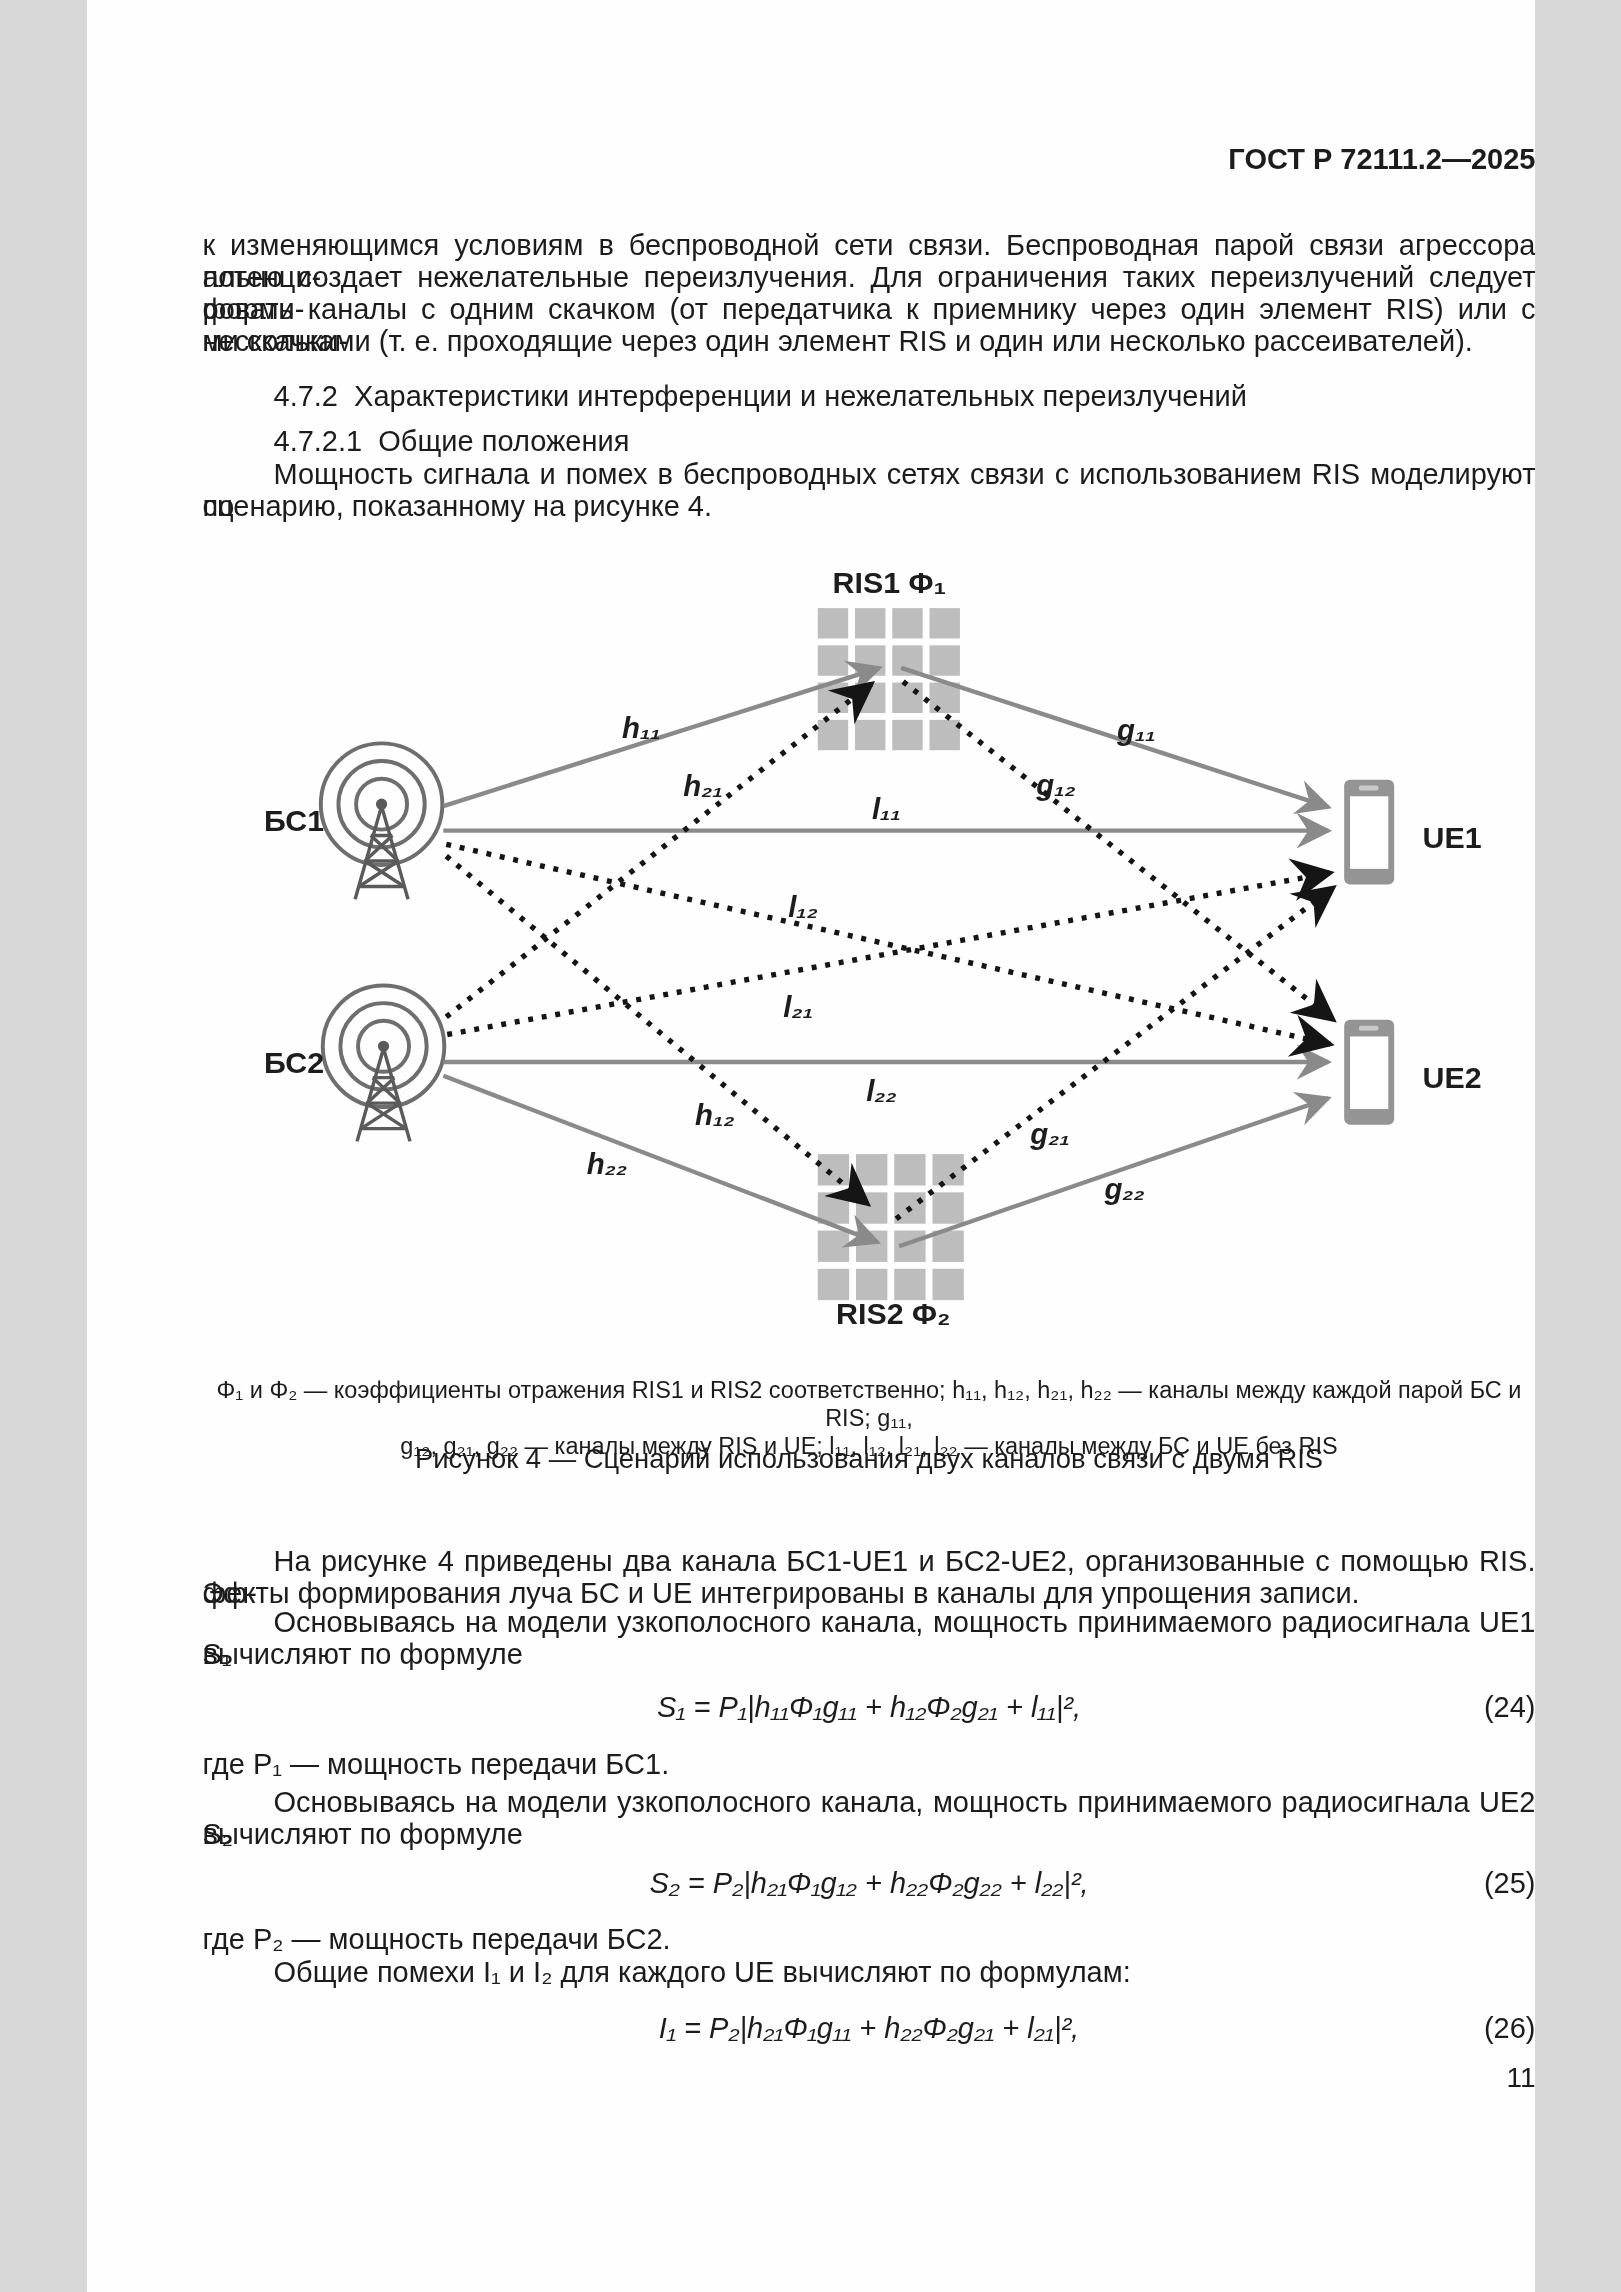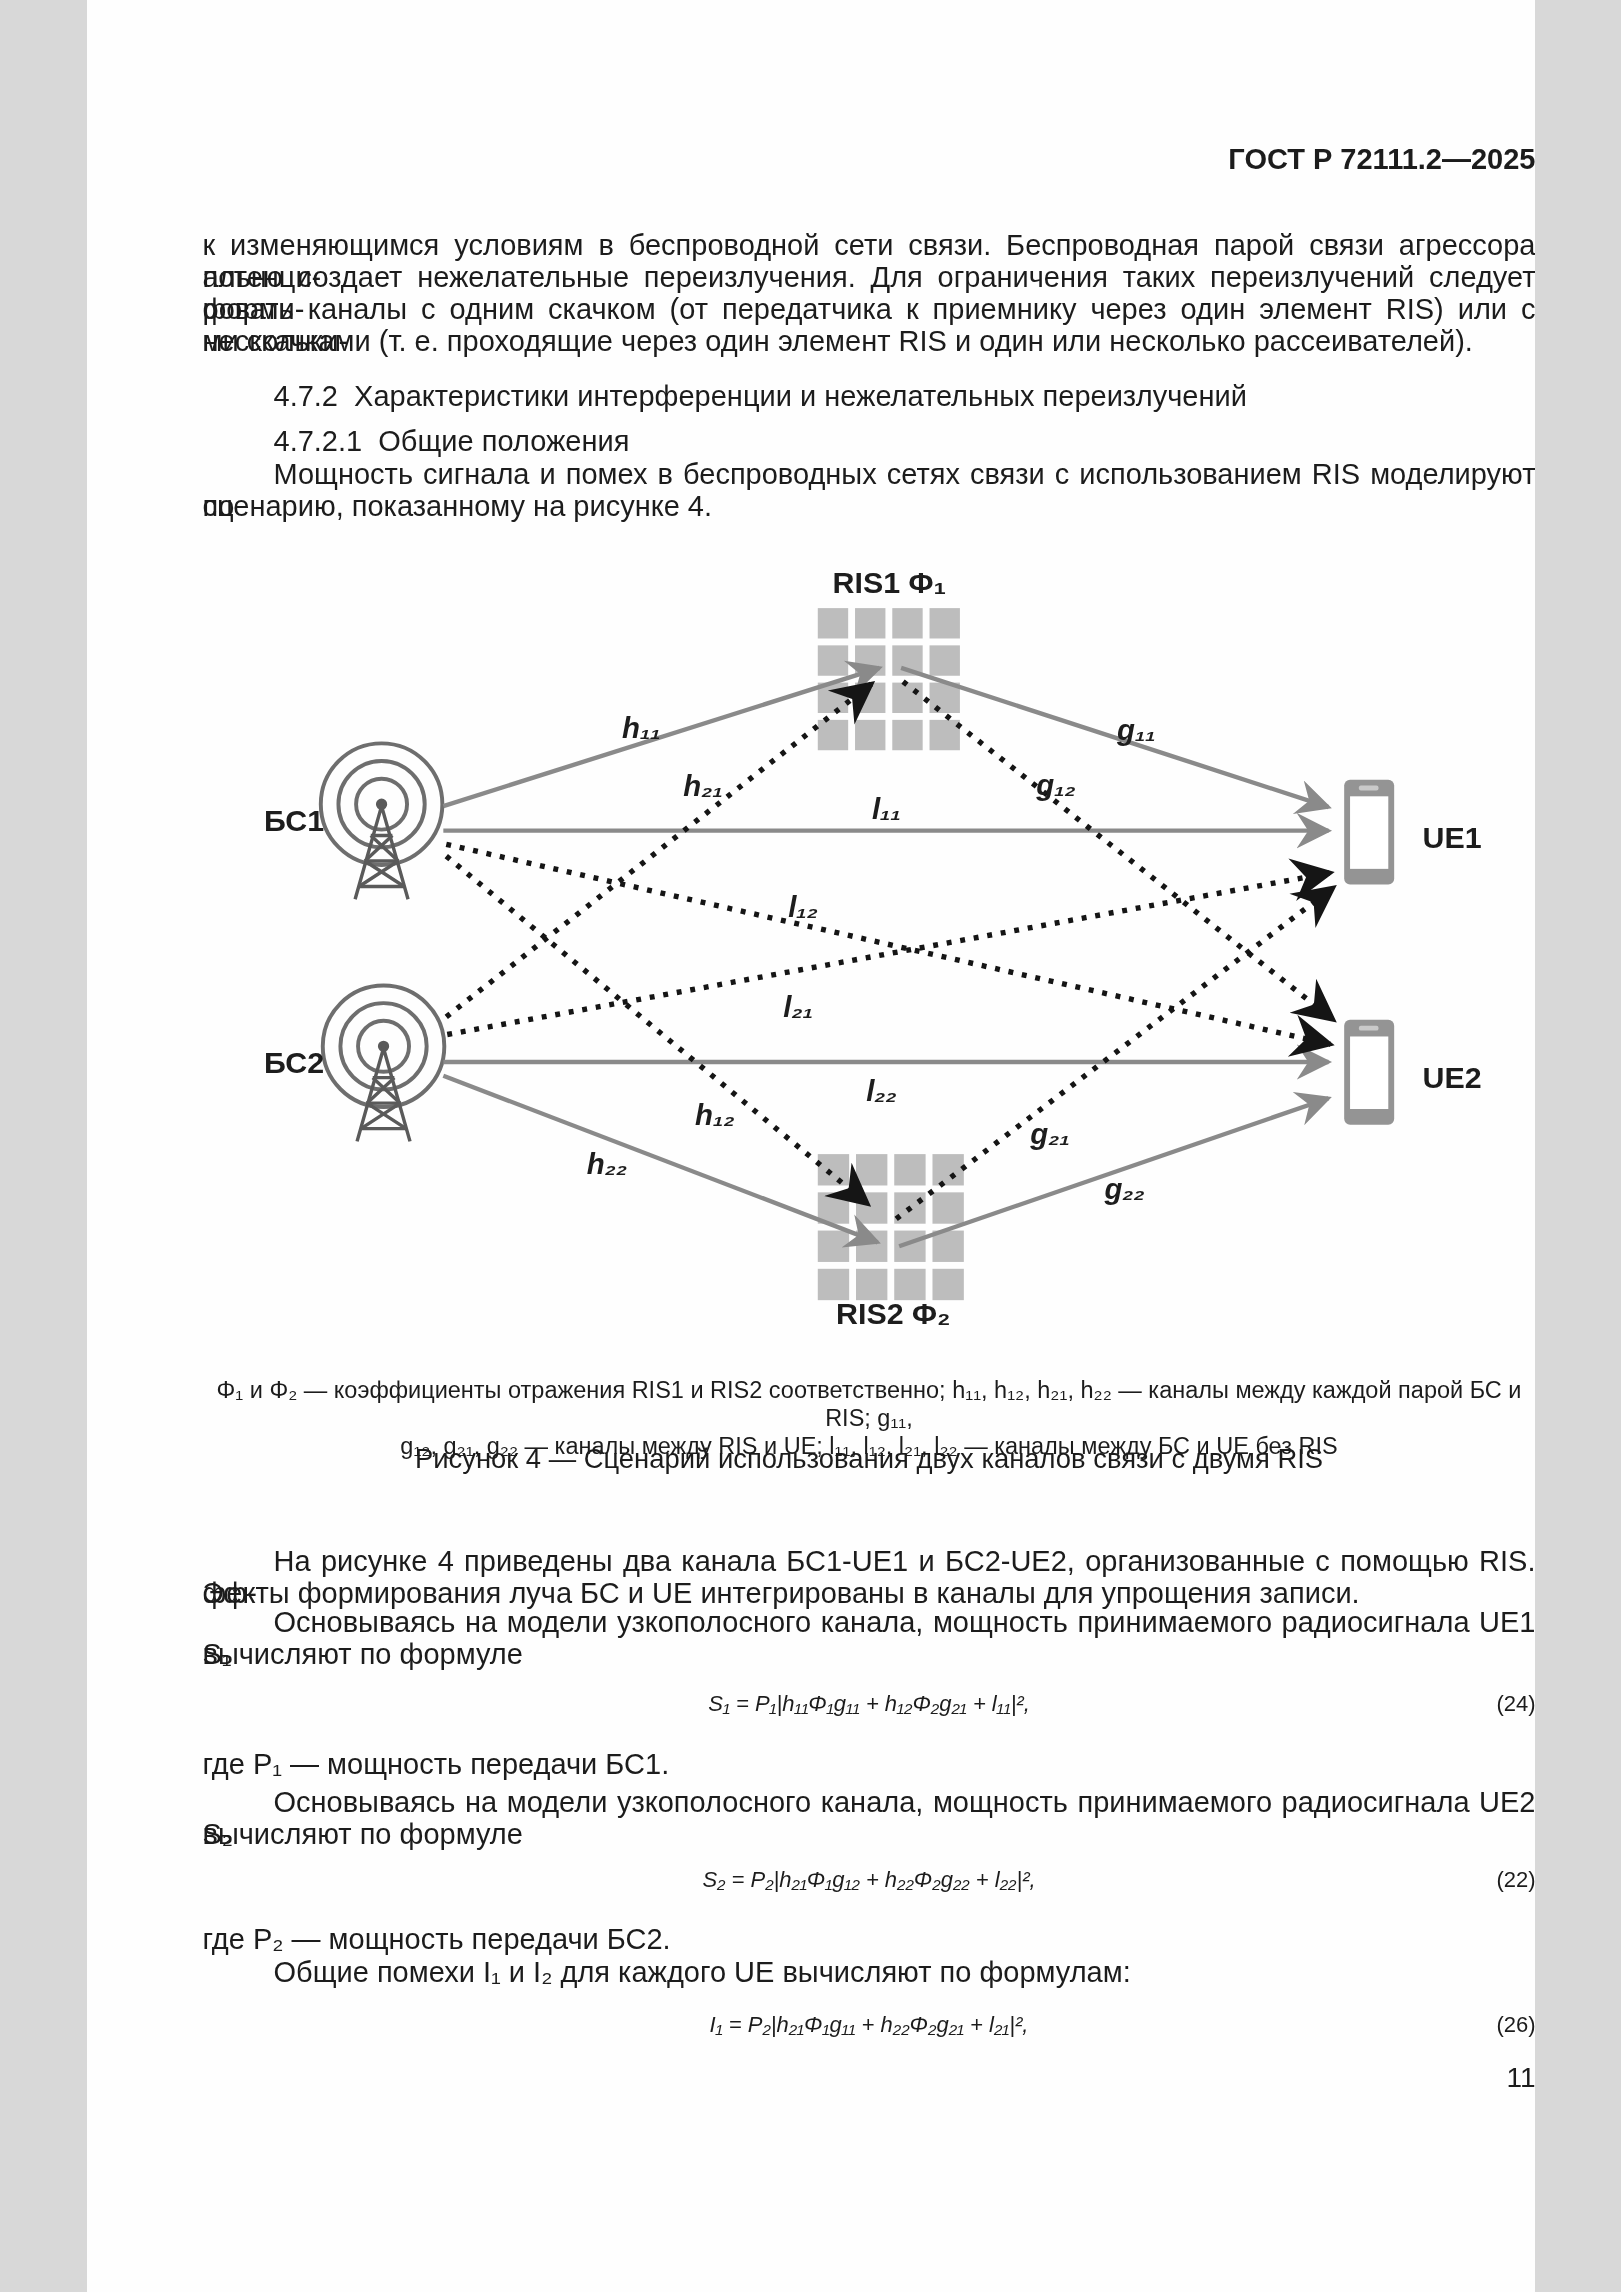--- a/index.html
+++ b/index.html
@@ -10,21 +10,21 @@
   }
   .abs { position:absolute; }
   .col { left:116px; width:1333px; }
   .ln  { font-size:29px; line-height:32px; height:32px; white-space:nowrap; }
   .jl  { white-space:normal; text-align:justify; text-align-last:justify; }
   .ind { text-indent:71px; }
   .bold { font-weight:normal; }
   .hdr { top:143px; font-size:29px; font-weight:bold; text-align:right; }
   .caption { font-size:23.5px; line-height:28px; text-align:center; }
   .figtitle { font-size:27.4px; text-align:center; }
-  .formula { font-size:22px; height:39px; }
+  .formula { font-size:29px; height:39px; }
   .formula .expr { display:block; text-align:center; font-style:italic; }
   .formula .num { position:absolute; right:0; top:0; font-style:normal;margin-left:28px; }
   .pagenum { top:2062px; font-size:28px; text-align:right; }
   .figwrap { left:167px; top:564px; width:1255px; height:794px; }
   svg text.nodelbl { font-family:"Liberation Sans", sans-serif; font-size:31px; font-weight:bold; fill:#1d1d1d; }
   svg text.edgelbl { font-family:"Liberation Sans", sans-serif; font-size:30px; font-weight:bold; font-style:italic; fill:#1d1d1d; }
 </style>
 </head>
 <body>
 
@@ -200,21 +200,21 @@
 
   <div class="abs col ln" style="top:1748px">где P₁ — мощность передачи БС1.</div>
 
   <div class="abs col" style="top:1786px">
     <div class="ln jl ind">Основываясь на модели узкополосного канала, мощность принимаемого радиосигнала UE2 S₂</div>
     <div class="ln">вычисляют по формуле</div>
   </div>
 
   <div class="abs col formula" style="top:1867px">
     <span class="expr">S₂ = P₂|h₂₁Φ₁g₁₂ + h₂₂Φ₂g₂₂ + l₂₂|²,</span>
-    <span class="num">(22)</span>
+    <span class="num">(25)</span>
   </div>
 
   <div class="abs col ln" style="top:1923px">где P₂ — мощность передачи БС2.</div>
 
   <div class="abs col ln ind" style="top:1956px">Общие помехи I₁ и I₂ для каждого UE вычисляют по формулам:</div>
 
   <div class="abs col formula" style="top:2012px">
     <span class="expr">I₁ = P₂|h₂₁Φ₁g₁₁ + h₂₂Φ₂g₂₁ + l₂₁|²,</span>
     <span class="num">(26)</span>
   </div>

